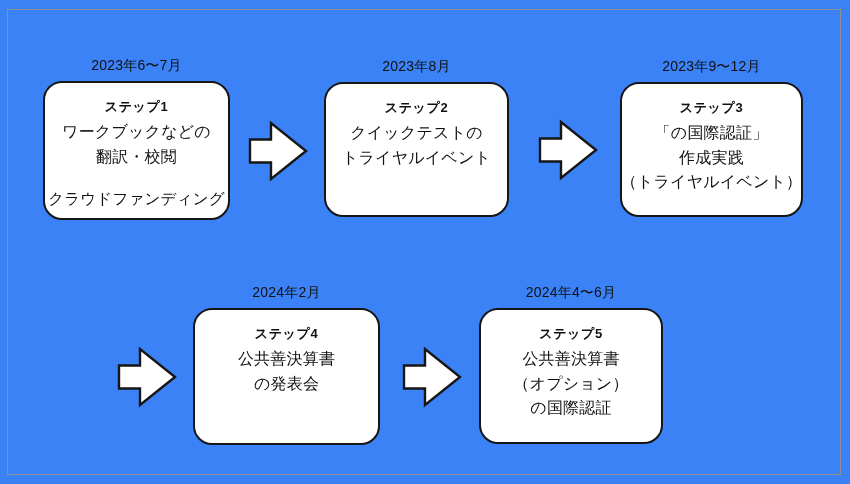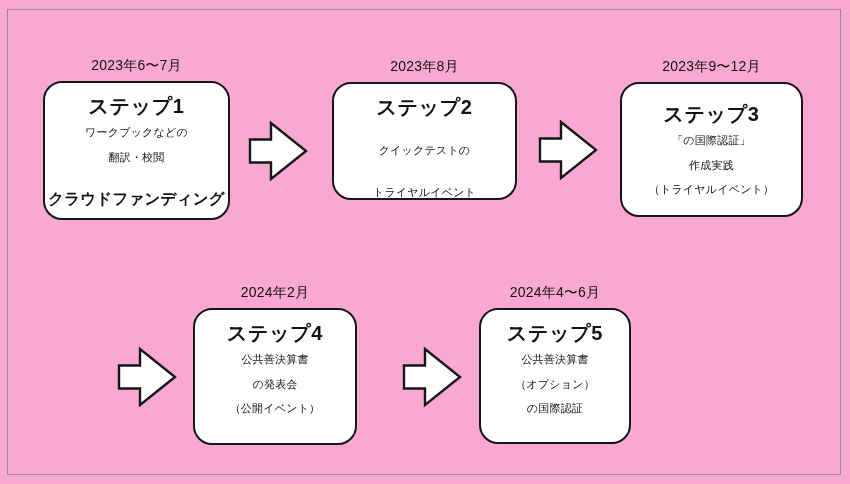--- a/index.html
+++ b/index.html
@@ -4,21 +4,21 @@
 <style>
   html, body {
     margin: 0;
     padding: 0;
     background: #ffffff;
   }
   .canvas {
     position: relative;
     width: 850px;
     height: 484px;
-    background: #f9a8d4;
+    background: #3b82f6;
     font-family: "Liberation Sans", "DejaVu Sans", sans-serif;
     color: #111111;
     overflow: hidden;
   }
   .frame {
     position: absolute;
     left: 7px;
     top: 9px;
     width: 834px;
     height: 466px;
@@ -42,45 +42,45 @@
     bottom: 100%;
     margin-bottom: 10px;
     left: -40px;
     right: -40px;
     font-size: 14px;
     line-height: 16px;
     color: #111111;
     letter-spacing: 0.2px;
   }
   .step .title {
-    font-size: 20px;
+    font-size: 13px;
     font-weight: bold;
     line-height: 27px;
     letter-spacing: 0.6px;
     white-space: nowrap;
   }
   .step .line {
-    font-size: 11px;
+    font-size: 16px;
     line-height: 24.5px;
     letter-spacing: 0.2px;
     white-space: nowrap;
   }
   .step .footer {
     margin-top: auto;
     padding-bottom: 2px;
     font-size: 15.5px;
-    font-weight: bold;
+    font-weight: normal;
     letter-spacing: 0.2px;
     white-space: nowrap;
   }
   #step1 { left: 43px;  top: 81px;  width: 187px; height: 139px; }
-  #step2 { left: 332px; top: 82px;  width: 185px; height: 118px; gap: 17px; }
-  #step3 { left: 620px; top: 82px;  width: 183px; height: 135px; justify-content: center; }
-  #step4 { left: 193px; top: 308px; width: 164px; height: 137px; }
-  #step5 { left: 479px; top: 308px; width: 152px; height: 136px; }
+  #step2 { left: 324px; top: 82px;  width: 185px; height: 135px; }
+  #step3 { left: 620px; top: 82px;  width: 183px; height: 135px; }
+  #step4 { left: 193px; top: 308px; width: 187px; height: 137px; }
+  #step5 { left: 479px; top: 308px; width: 184px; height: 136px; }
   .arrow { position: absolute; }
   #arrow1 { left: 248px; top: 120px; }
   #arrow2 { left: 538px; top: 119px; }
   #arrow3 { left: 117px; top: 346px; }
   #arrow4 { left: 402px; top: 346px; }
 </style>
 </head>
 <body>
 
 <div class="canvas">
@@ -119,21 +119,20 @@
 
   <svg class="arrow" id="arrow3" width="60" height="62" viewBox="0 0 60 62">
     <path d="M2,19.5 L23,19.5 L23,3 L58,31 L23,59 L23,42.5 L2,42.5 Z" fill="#ffffff" stroke="#161616" stroke-width="2.4" stroke-linejoin="miter"></path>
   </svg>
 
   <section class="step" id="step4">
     <div class="date">2024年2月</div>
     <div class="title">ステップ4</div>
     <div class="line">公共善決算書</div>
     <div class="line">の発表会</div>
-    <div class="line">（公開イベント）</div>
   </section>
 
   <svg class="arrow" id="arrow4" width="60" height="62" viewBox="0 0 60 62">
     <path d="M2,19.5 L23,19.5 L23,3 L58,31 L23,59 L23,42.5 L2,42.5 Z" fill="#ffffff" stroke="#161616" stroke-width="2.4" stroke-linejoin="miter"></path>
   </svg>
 
   <section class="step" id="step5">
     <div class="date">2024年4〜6月</div>
     <div class="title">ステップ5</div>
     <div class="line">公共善決算書</div>

